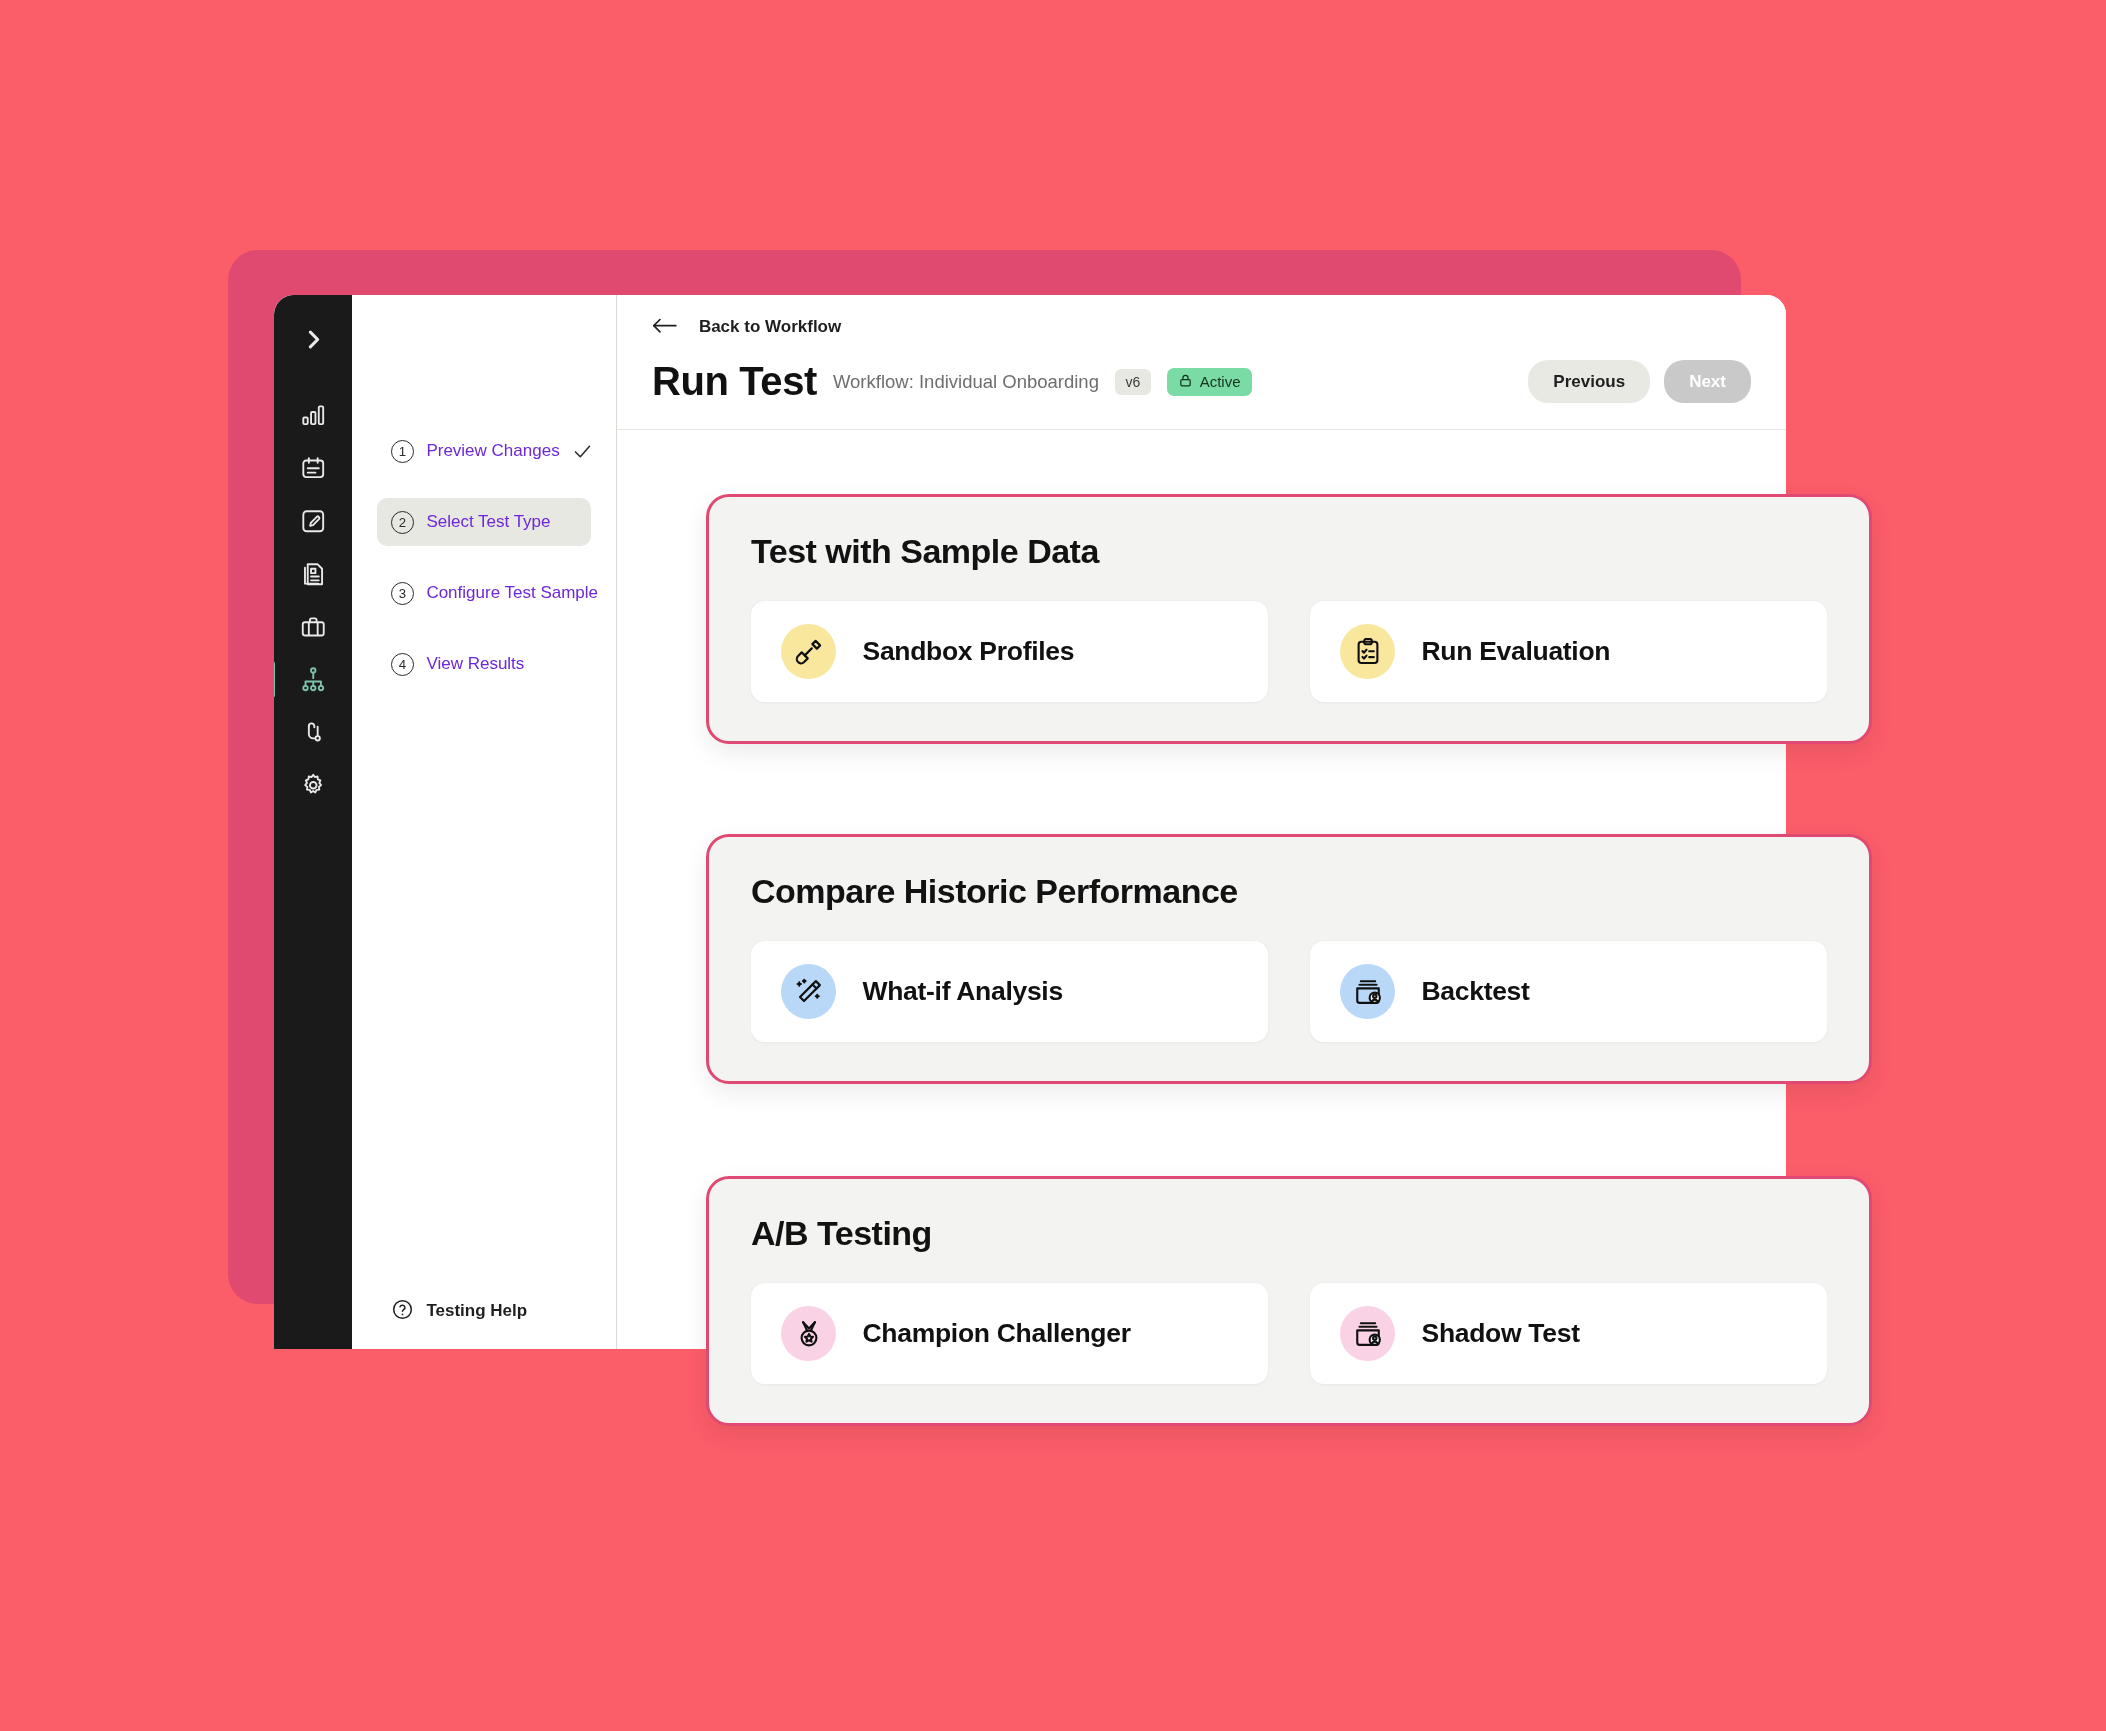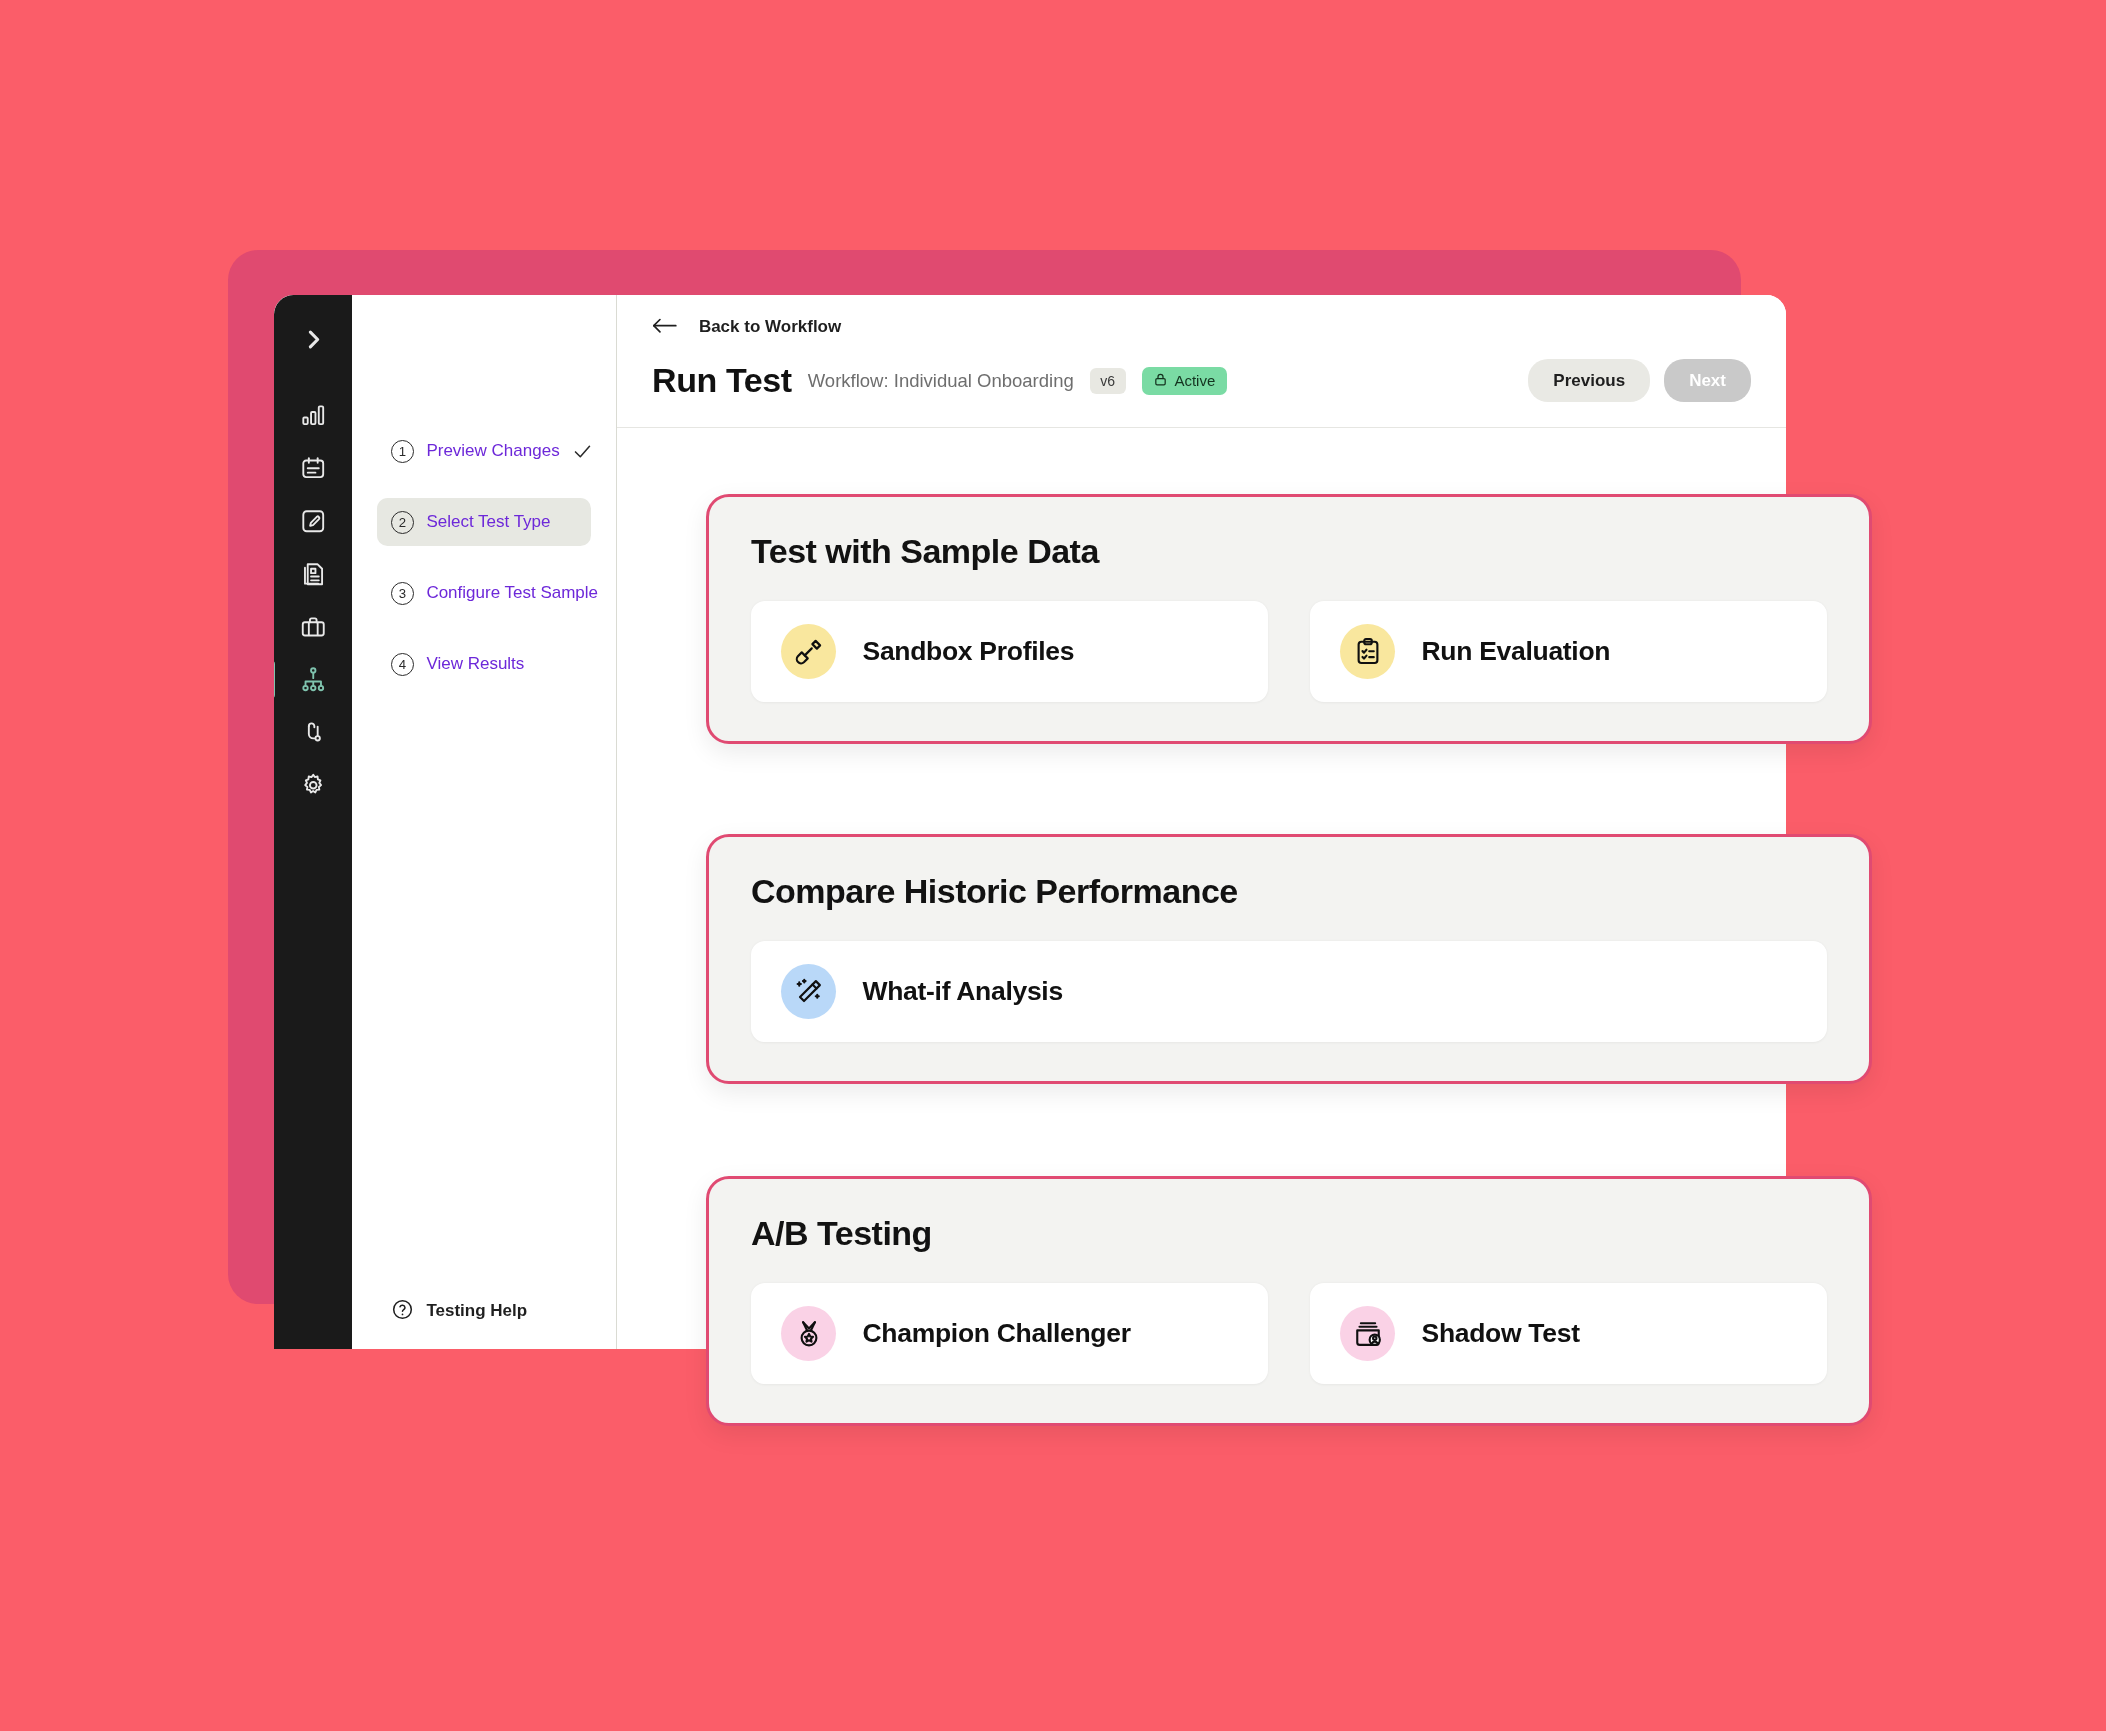--- a/index.html
+++ b/index.html
@@ -154,21 +154,21 @@
     color: #1F1F1F;
     margin-left: 8px;
   }
   .title-row {
     display: flex;
     align-items: center;
     gap: 16px;
     padding-bottom: 25px;
   }
   .page-title {
-    font-size: 34px;
+    font-size: 40px;
     color: #111111;
     letter-spacing: -0.4px;
   }
   .workflow-sub {
     font-size: 18.5px;
     color: #6E6E6E;
   }
   .version-badge {
     background: #E8E8E2;
     color: #3A3A3A;
@@ -491,20 +491,33 @@
             <svg width="30" height="30" viewBox="0 0 24 24" fill="none" stroke="currentColor" stroke-width="1.7" stroke-linecap="round" stroke-linejoin="round">
               <path d="M17.5 3.3l3.2 3.2L8 19.2l-3.2-3.2z"></path>
               <line x1="14.8" y1="6" x2="18" y2="9.2"></line>
               <path d="M4.2 4.3v2.6M2.9 5.6h2.6"></path>
               <path d="M8.2 2.2v2.1M7.15 3.25h2.1"></path>
               <path d="M18.6 14.2v2.4M17.4 15.4h2.4"></path>
             </svg>
           </span>
           <span class="option-label">What-if Analysis</span>
         </div>
+        <div class="option-card">
+          <span class="option-icon icon-blue">
+            <svg width="30" height="30" viewBox="0 0 24 24" fill="none" stroke="currentColor" stroke-width="1.7" stroke-linecap="round" stroke-linejoin="round">
+              <line x1="6.3" y1="3.4" x2="17.7" y2="3.4"></line>
+              <line x1="5.2" y1="6.2" x2="18.8" y2="6.2"></line>
+              <path d="M3.4 9.1h17.2v9.6a2 2 0 0 1-2 2H5.4a2 2 0 0 1-2-2z"></path>
+              <circle cx="17.4" cy="16.6" r="4.1" fill="#fff"></circle>
+              <circle cx="17.4" cy="15.3" r="1.35"></circle>
+              <path d="M15.2 19.3a2.6 2.6 0 0 1 4.4 0"></path>
+            </svg>
+          </span>
+          <span class="option-label">Backtest</span>
+        </div>
       </div>
     </div>
     <div class="section-card" style="left: 706px; top: 1176px; width: 1166px;">
       <h2 class="section-title">A/B Testing</h2>
       <div class="option-grid">
         <div class="option-card">
           <span class="option-icon icon-pink">
             <svg width="30" height="30" viewBox="0 0 24 24" fill="none" stroke="currentColor" stroke-width="1.7" stroke-linecap="round" stroke-linejoin="round">
               <polyline points="7.3 2.6 10.5 9.2"></polyline>
               <polyline points="16.7 2.6 13.5 9.2"></polyline>

